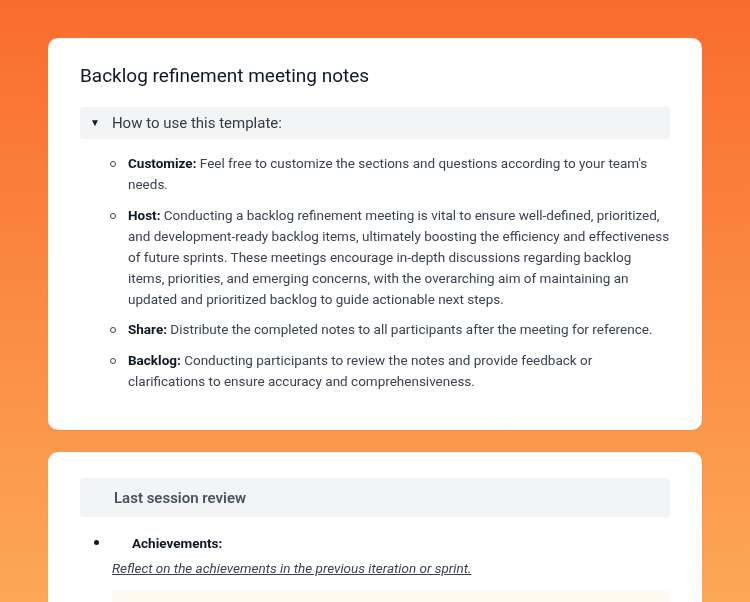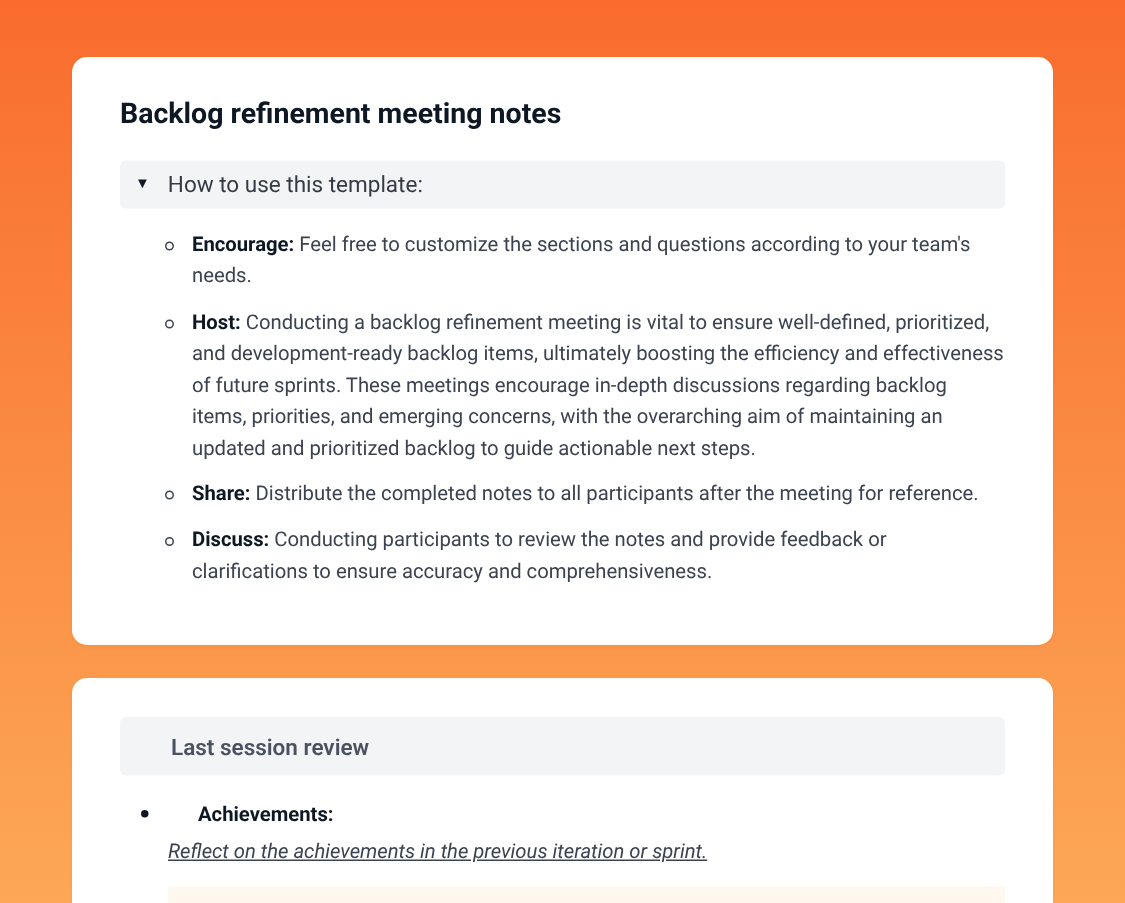--- a/index.html
+++ b/index.html
@@ -17,21 +17,21 @@
     }
     .card {
       background: #ffffff;
       border-radius: 10px;
       padding: 26px 32px 28px 32px;
       margin-bottom: 22px;
       box-shadow: 0 1px 3px rgba(0,0,0,0.04);
     }
     .page-title {
       font-size: 19px;
-      font-weight: 700;
+      font-weight: 400;
       color: #0e1824;
       margin-bottom: 20px;
     }
     .collapsible-header {
       background: #f3f4f6;
       border-radius: 4px;
       padding: 7px 10px;
       display: flex;
       align-items: center;
       gap: 12px;
@@ -133,30 +133,30 @@
 <div class="card">
   <h1 class="page-title">Backlog refinement meeting notes</h1>
 
   <div class="collapsible-header">
     <span class="toggle-icon">▼</span>
     <span class="collapsible-title">How to use this template:</span>
   </div>
 
   <ul class="instructions">
     <li>
-      <span class="item-label">Encourage:</span><span> Feel free to customize the sections and questions according to your team's needs.</span>
+      <span class="item-label">Customize:</span><span> Feel free to customize the sections and questions according to your team's needs.</span>
     </li>
     <li>
       <span class="item-label">Host:</span><span> Conducting a backlog refinement meeting is vital to ensure well-defined, prioritized, and development-ready backlog items, ultimately boosting the efficiency and effectiveness of future sprints. These meetings encourage in-depth discussions regarding backlog items, priorities, and emerging concerns, with the overarching aim of maintaining an updated and prioritized backlog to guide actionable next steps.</span>
     </li>
     <li>
       <span class="item-label">Share:</span><span> Distribute the completed notes to all participants after the meeting for reference.</span>
     </li>
     <li>
-      <span class="item-label">Discuss:</span><span> Conducting participants to review the notes and provide feedback or clarifications to ensure accuracy and comprehensiveness.</span>
+      <span class="item-label">Backlog:</span><span> Conducting participants to review the notes and provide feedback or clarifications to ensure accuracy and comprehensiveness.</span>
     </li>
   </ul>
 </div>
 
 <div class="card">
   <div class="section-header">
     <span class="section-title">Last session review</span>
   </div>
   <ul class="review">
     <li>

